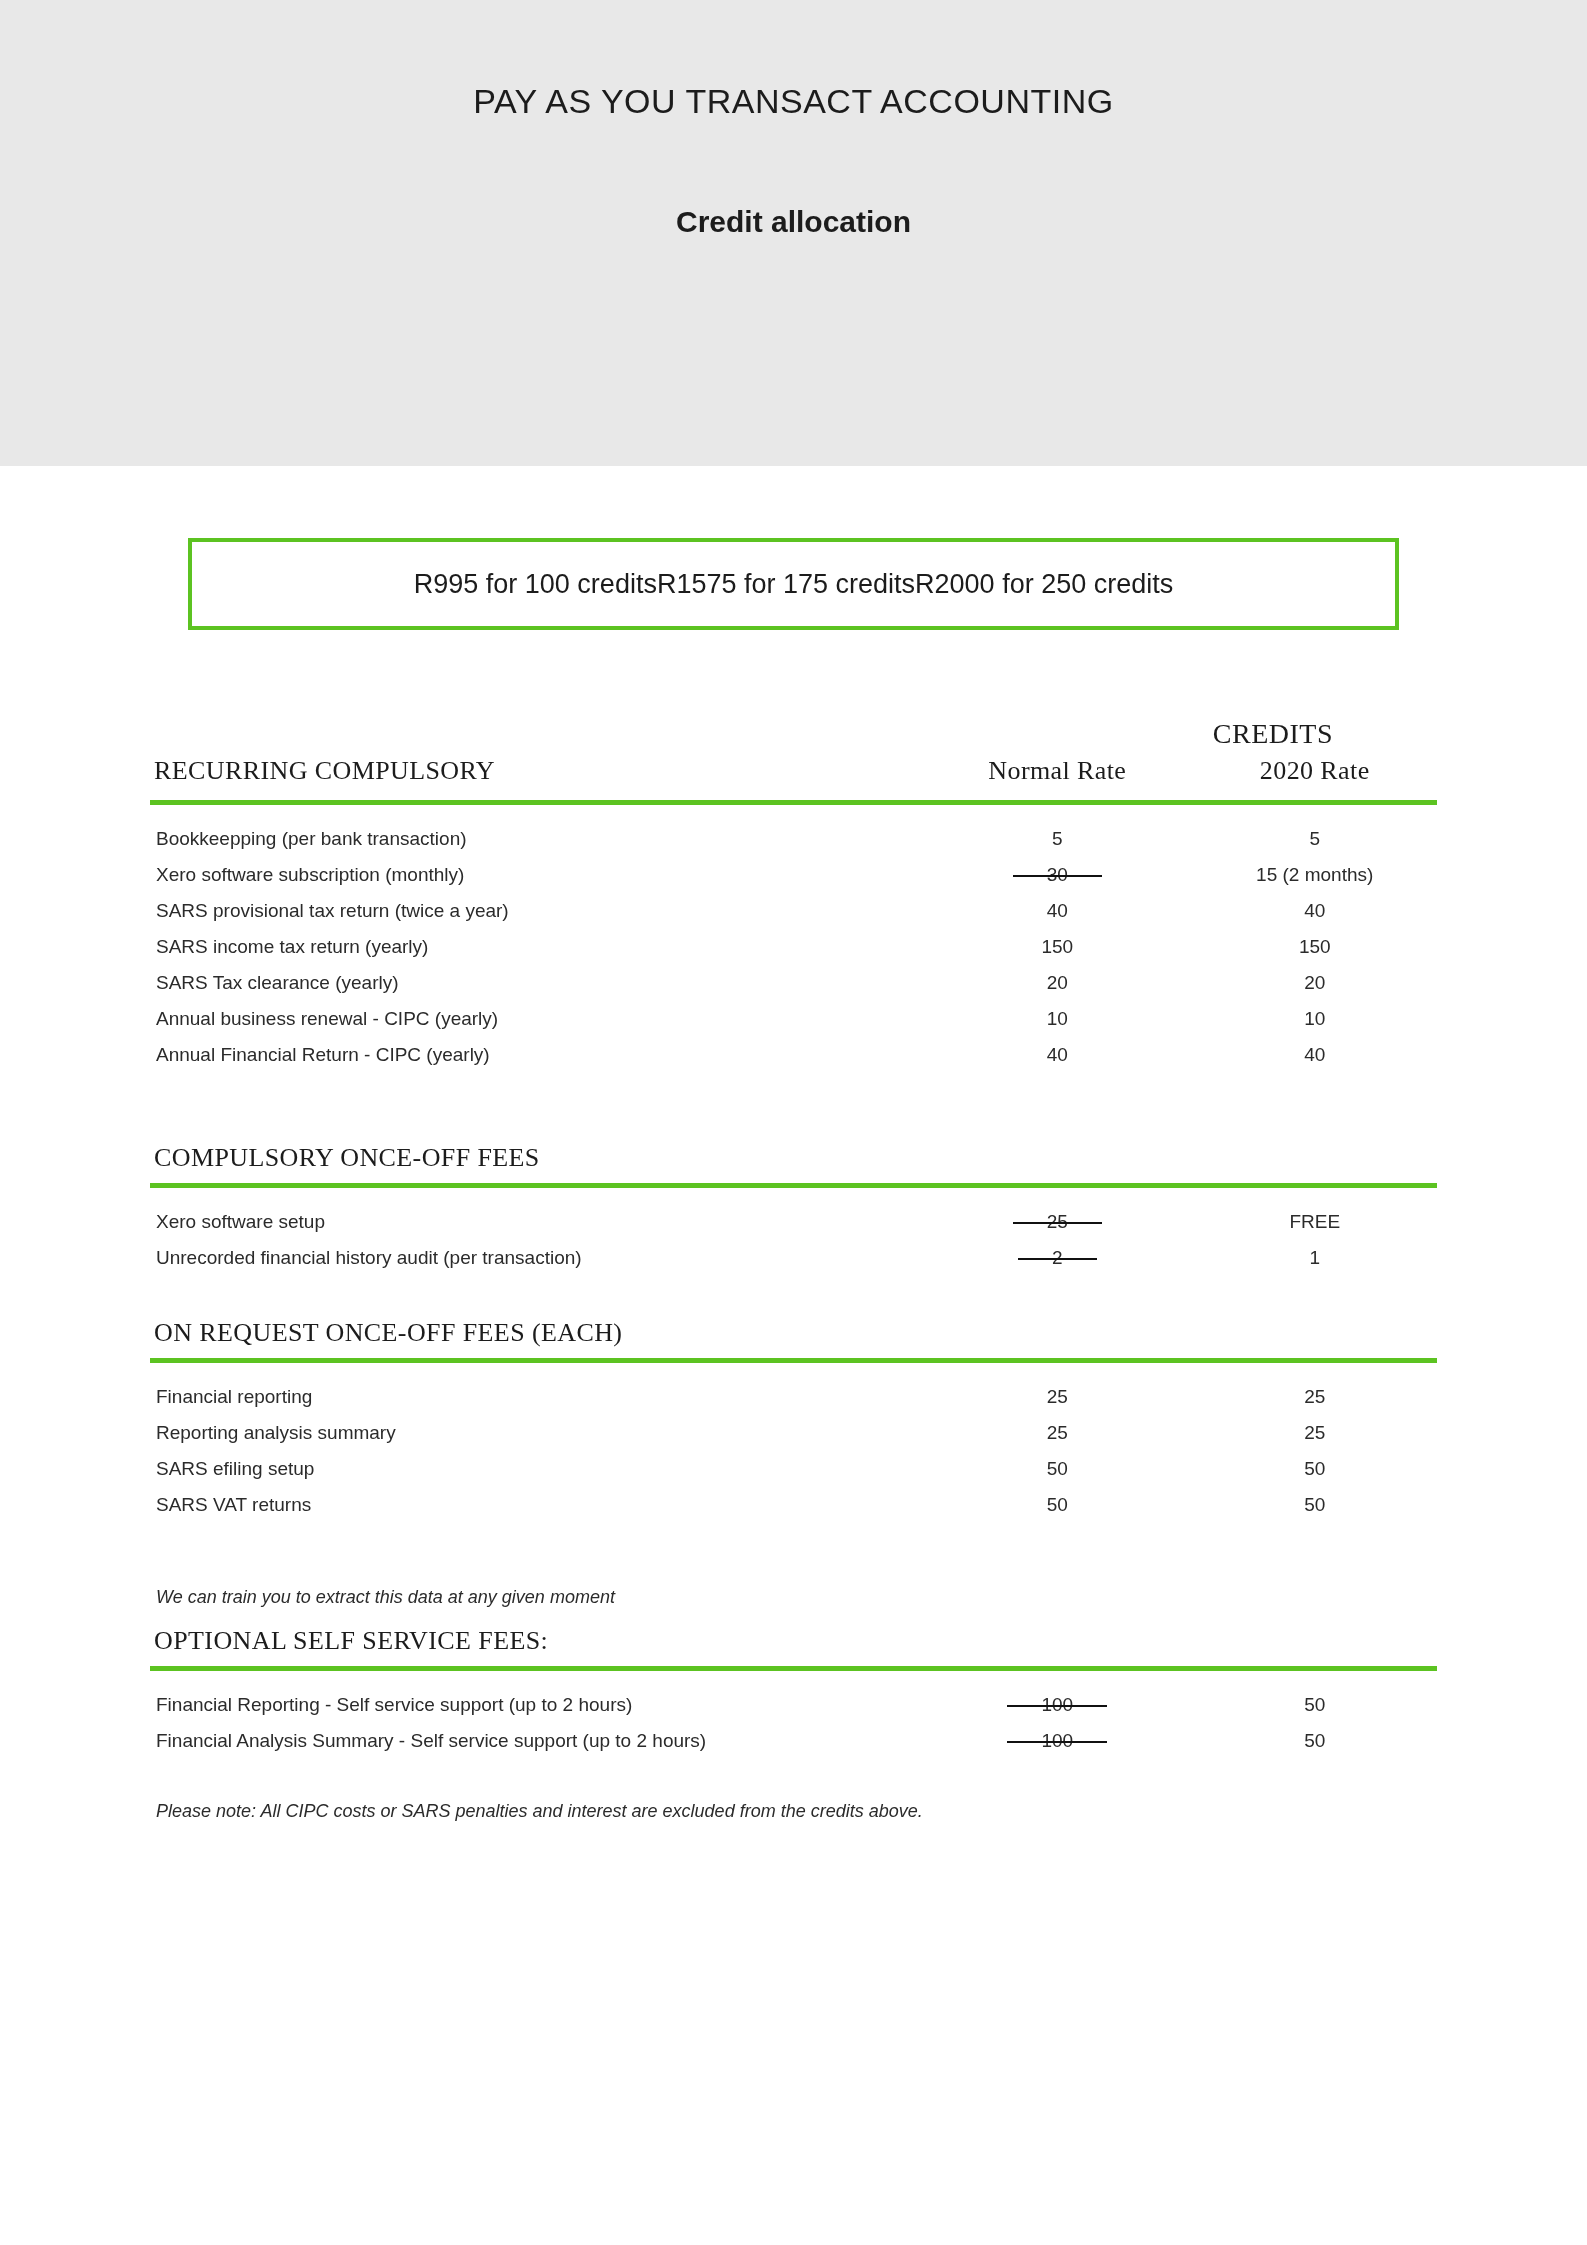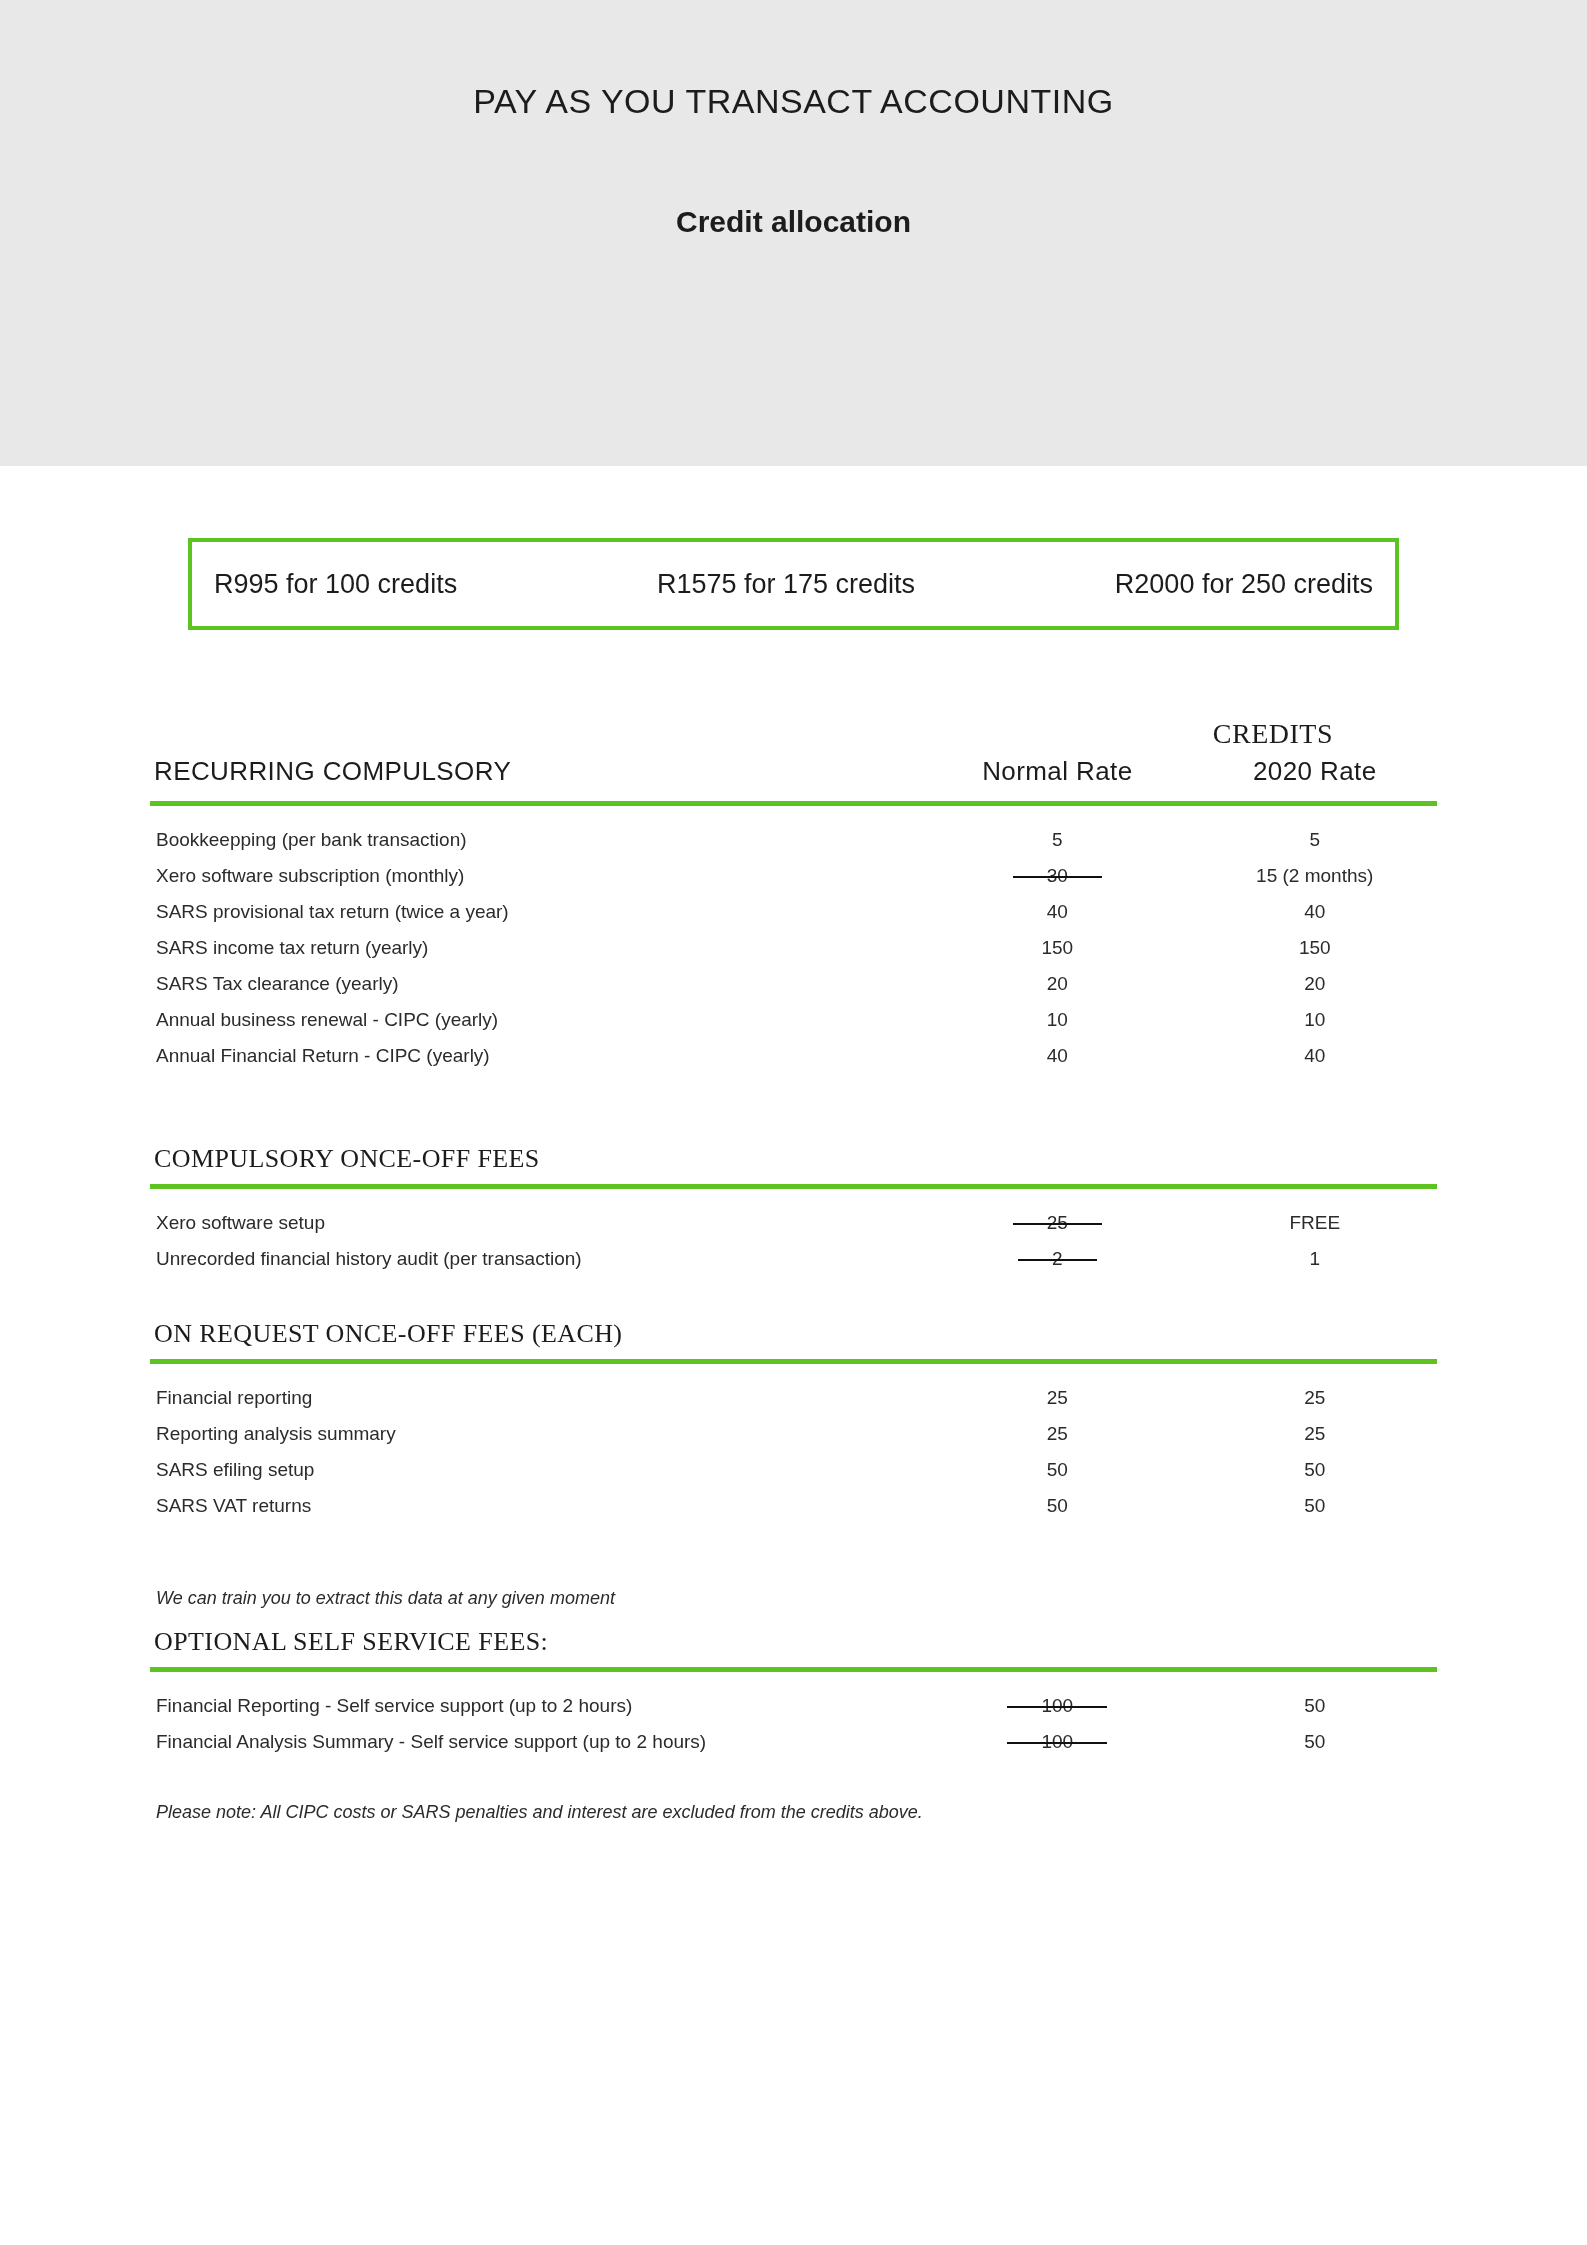--- a/index.html
+++ b/index.html
@@ -44,21 +44,21 @@
   }
 
   .credit-box {
     margin-top: 72px;
     margin-left: 38px;
     margin-right: 38px;
     border: 4px solid #5cc321;
     height: 92px;
     display: flex;
     align-items: center;
-    justify-content: space-between;
+    justify-content: center;
     padding: 0 22px;
     box-sizing: border-box;
   }
   .credit-option {
     font-size: 27px;
     color: #1c1c1c;
     white-space: nowrap;
   }
 
   .credits-label {
@@ -74,21 +74,21 @@
   table.fees {
     width: 100%;
     border-collapse: collapse;
     table-layout: fixed;
   }
   table.fees col.c-desc { width: 60%; }
   table.fees col.c-normal { width: 21%; }
   table.fees col.c-rate { width: 19%; }
 
   .section-head-row th {
-    font-family: Liberation Sans, sans-serif;
+    font-family: Liberation Serif, serif;
     font-weight: 400;
     font-size: 26px;
     color: #1c1c1c;
     padding: 6px 0 14px 0;
     vertical-align: bottom;
     letter-spacing: 0.4px;
   }
   .section-head-row th.desc { text-align: left; padding-left: 4px; }
   .section-head-row th.num { text-align: center; }
 

